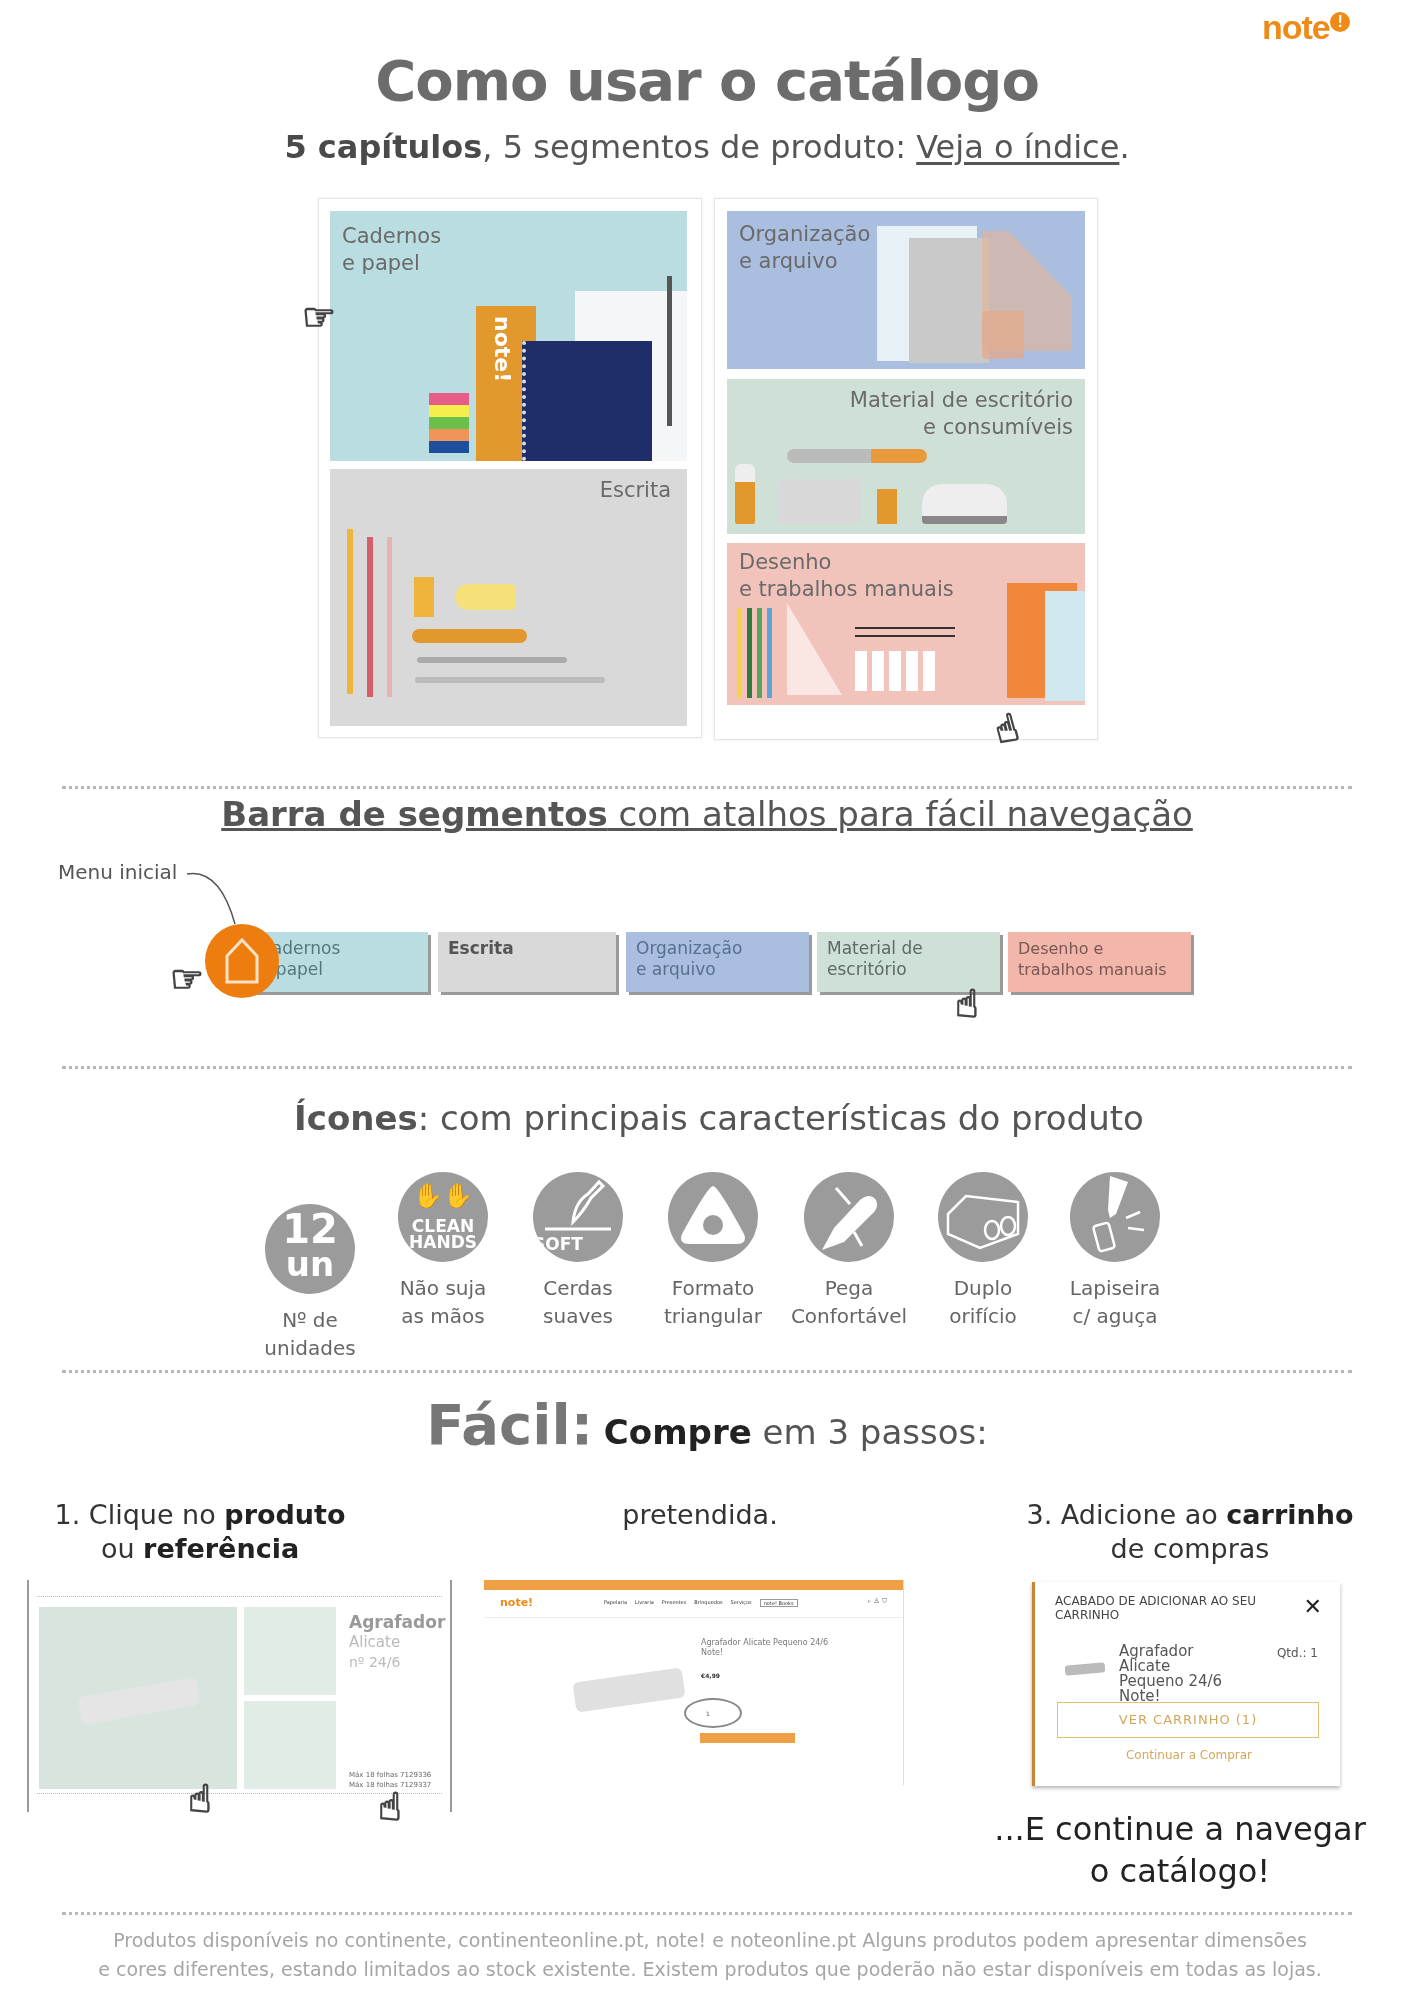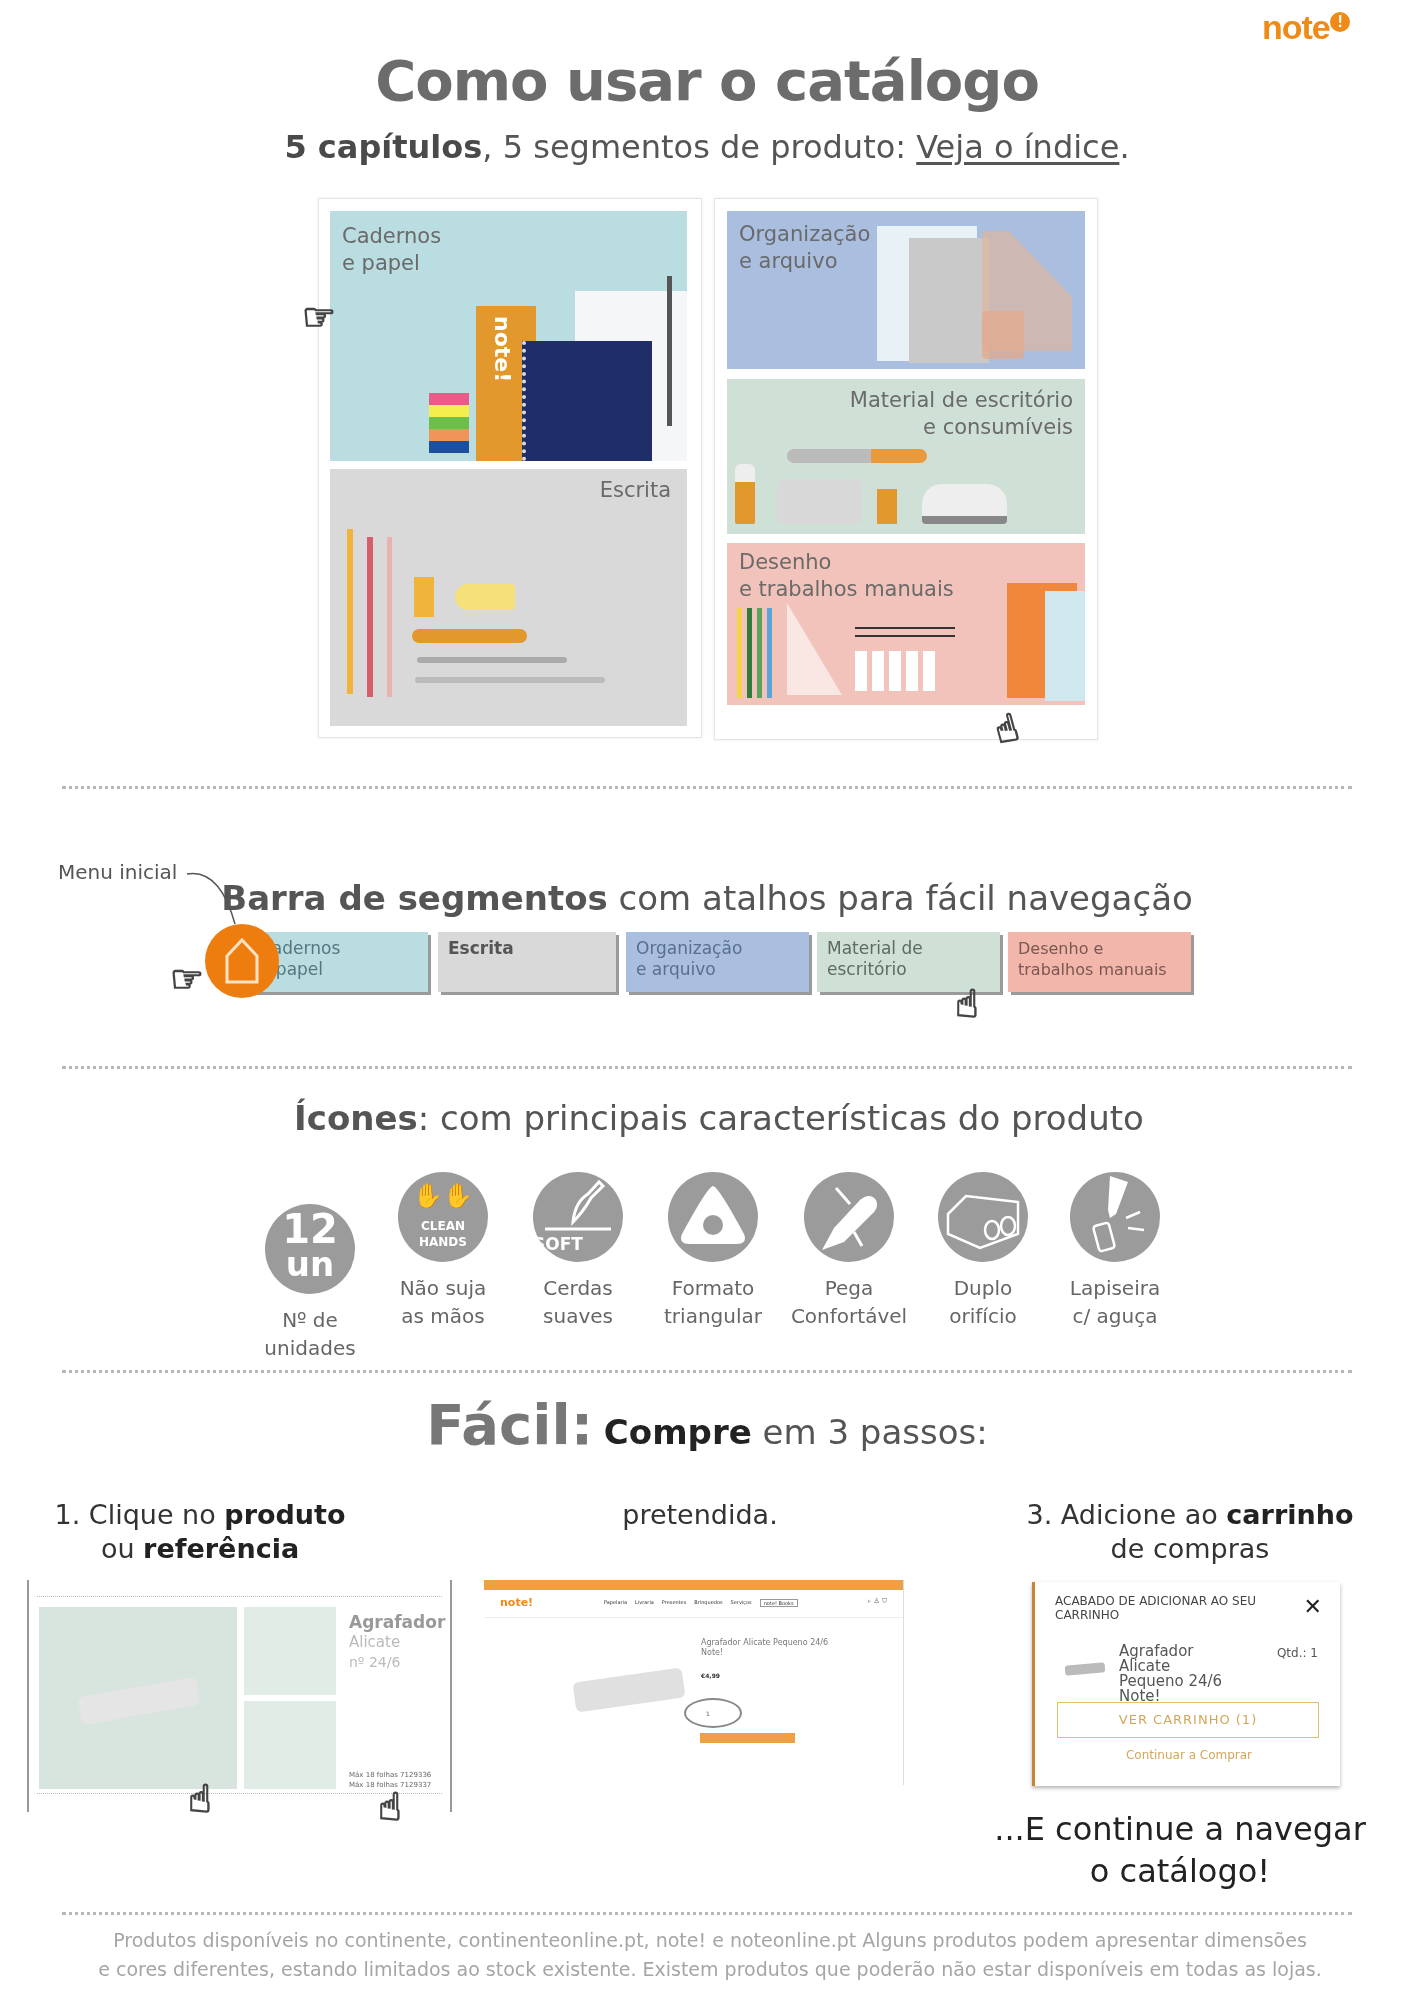--- a/index.html
+++ b/index.html
@@ -120,21 +120,21 @@
     <div class="shape" style="left:8px; top:85px; width:20px; height:60px; border-radius:6px 6px 2px 2px; background:linear-gradient(#eee 30%, #e3982e 30%);"></div>
     <div class="shape" style="left:50px; top:100px; width:85px; height:45px; border-radius:8px; background:#d8d8d8;"></div>
     <div class="shape" style="left:150px; top:110px; width:20px; height:35px; background:#e3982e;"></div>
     <div class="shape" style="left:195px; top:105px; width:85px; height:40px; border-radius:20px 20px 4px 4px; background:#eee; border-bottom:8px solid #888;"></div>
   </div>
 </div>
 <div class="hand" style="left:995px; top:710px; transform:rotate(-15deg);">☝</div>
 
 <div class="abs dots" style="top:786px;"></div>
 
-<div class="abs section-head" style="top:878px;">
+<div class="abs section-head" style="top:794px;text-decoration:underline;">
   <b>Barra de segmentos</b><span> com atalhos para fácil navegação</span>
 </div>
 <div class="abs" style="left:58px; top:860px; font-size:20px; color:#555;">Menu inicial</div>
 <svg class="abs" style="left:185px; top:868px;" width="60" height="60">
   <path d="M2 6 C 25 2, 40 20, 50 56" stroke="#555" stroke-width="1.5" fill="none"></path>
 </svg>
 
 <div class="seg" style="left:250px; width:178px; background:#b9dde0; color:#55777d;">
   <div>Cadernos</div>
     <div>e papel</div>
@@ -176,21 +176,21 @@
   </div>
   <div class="lbl">
       <div>Nº de</div>
       <div>unidades</div>
     </div>
 </div>
 
 <div class="feat" style="left:378px;">
   <div class="circ">
     <div style="position:absolute; left:0; width:90px; top:10px; text-align:center; font-size:24px;">✋✋</div>
-    <div style="position:absolute; left:0; width:90px; top:46px; text-align:center; font-weight:bold; font-size:12px; line-height:16px;">
+    <div style="position:absolute; left:0; width:90px; top:46px; text-align:center; font-weight:bold; font-size:17px; line-height:16px;">
         <div>CLEAN</div>
         <div>HANDS</div>
       </div>
   </div>
   <div class="lbl">
       <div>Não suja</div>
       <div>as mãos</div>
     </div>
 </div>
 

